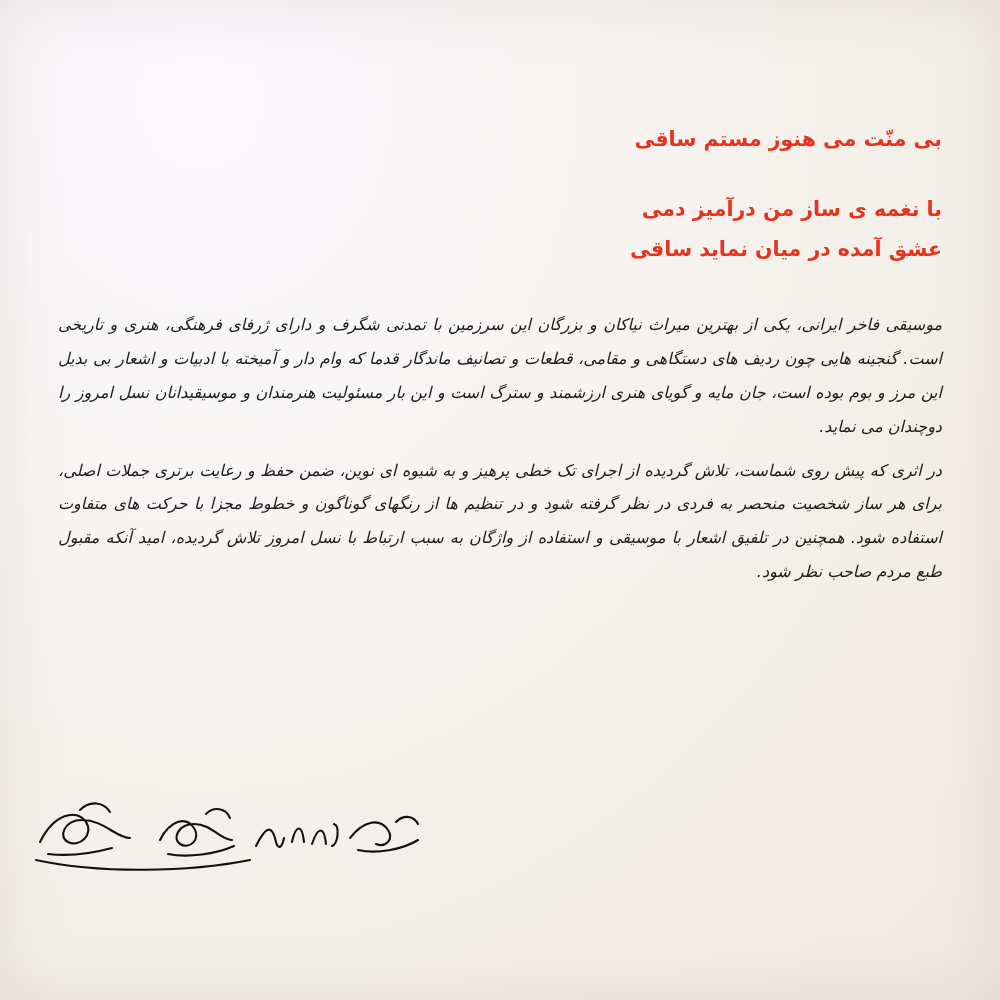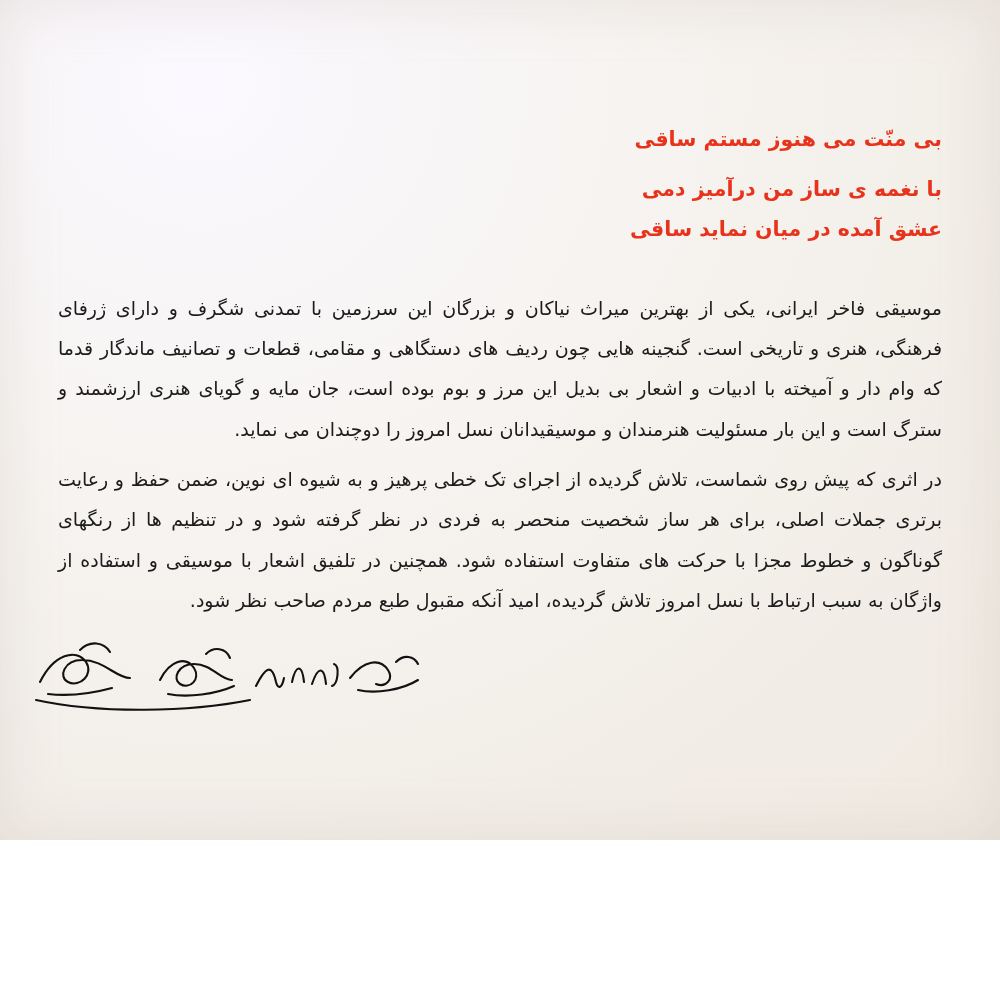--- a/index.html
+++ b/index.html
@@ -9,21 +9,21 @@
   }
   body {
     width: 1000px;
     height: 1000px;
     font-family: "DejaVu Sans", "Liberation Sans", sans-serif;
     overflow: hidden;
   }
   .page {
     position: relative;
     width: 1000px;
-    height: 840px;
+    height: 1000px;
     box-sizing: border-box;
     background:
       radial-gradient(ellipse at 20% 10%, #fbf8ff 0%, #f7f4f2 35%, #f3efe9 65%, #efe9e1 100%);
   }
   
   .page::after {
     content: "";
     position: absolute;
     inset: 0;
     pointer-events: none;
@@ -42,35 +42,36 @@
     margin-top: 60px;
     text-align: right;
     color: #e8331c;
     font-size: 20.5px;
     line-height: 1.95;
     font-weight: 600;
     letter-spacing: 0.2px;
     direction: rtl;
   }
   .poem .stanza + .stanza {
-    margin-top: 10px;
+    margin-top: 30px;
   }
   .poem .line {
     white-space: nowrap;
   }
 
   
   .body-text {
     margin-top: 38px;
     color: #1c1c1c;
-    font-size: 19px;
+    font-size: 16px;
     line-height: 2.12;
     text-align: justify;
     text-justify: inter-word;
     direction: rtl;
+    font-style: italic;
   }
   .body-text p {
     margin: 0 0 6px 0;
   }
   .body-text p.para-2 {
     margin-top: 10px;
   }
   .body-text p.short {
     text-align: right;
   }

